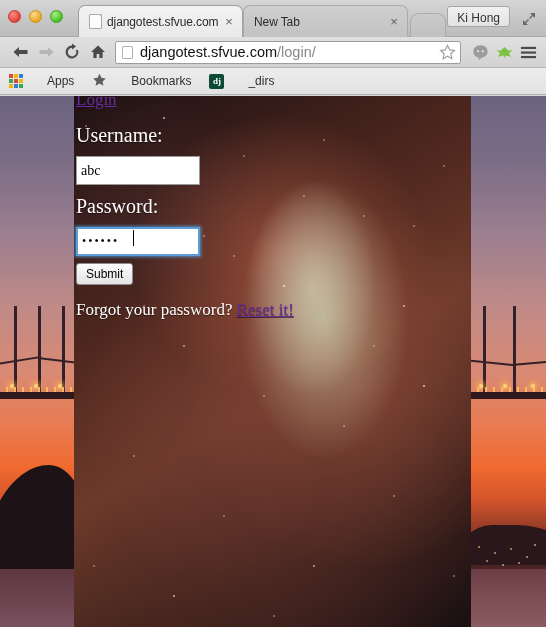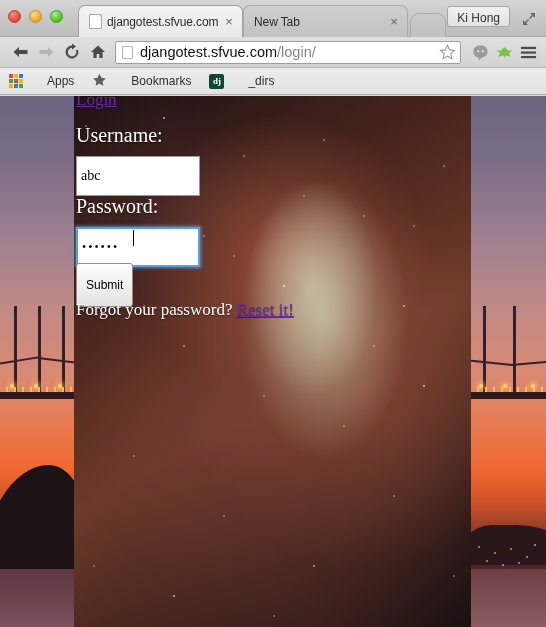--- a/index.html
+++ b/index.html
@@ -257,40 +257,40 @@
     display: block; position: absolute; top: -6px; left: 76px;
     font-size: 17px; color: #6a2aa0; text-decoration: underline;
   }
   .field-label {
     position: absolute; left: 76px;
     font-size: 20px; color: #fff; text-shadow: 0 1px 1px rgba(0,0,0,0.55);
   }
   .label-username { top: 28px; }
   .label-password { top: 99px; }
   .text-input {
-    position: absolute; left: 76px; width: 124px; height: 40px;
+    position: absolute; left: 76px; width: 124px; height: 29px;
     font-family: "Liberation Serif", serif; font-size: 14px;
     padding: 1px 4px; background: #fff; color: #000;
     border: 1px solid #9a9a9a; border-radius: 0; outline: none;
   }
   .input-username { top: 60px; }
   .input-password {
     top: 131px;
     border: 2px solid #5b9dd9;
     box-shadow: 0 0 3px 1px rgba(82,168,236,0.75);
     letter-spacing: 2px; font-size: 12px;
   }
   .caret {
     position: absolute; left: 133px; top: 134px;
     width: 1px; height: 16px; background: #000;
   }
   .submit-button {
     position: absolute; left: 76px; top: 167px;
     font-family: "Liberation Sans", sans-serif; font-size: 12px;
-    padding: 14px 9px; color: #000;
+    padding: 3px 9px; color: #000;
     background: linear-gradient(to bottom, #fdfdfd, #e3e3e3);
     border: 1px solid #8e8e8e; border-radius: 3px;
   }
   .forgot-line {
     position: absolute; left: 76px; top: 204px;
     font-size: 17px; color: #fff; text-shadow: 0 1px 1px rgba(0,0,0,0.55);
     white-space: nowrap;
   }
   .forgot-line a { color: #6a2aa0; text-decoration: underline; }
 </style>

